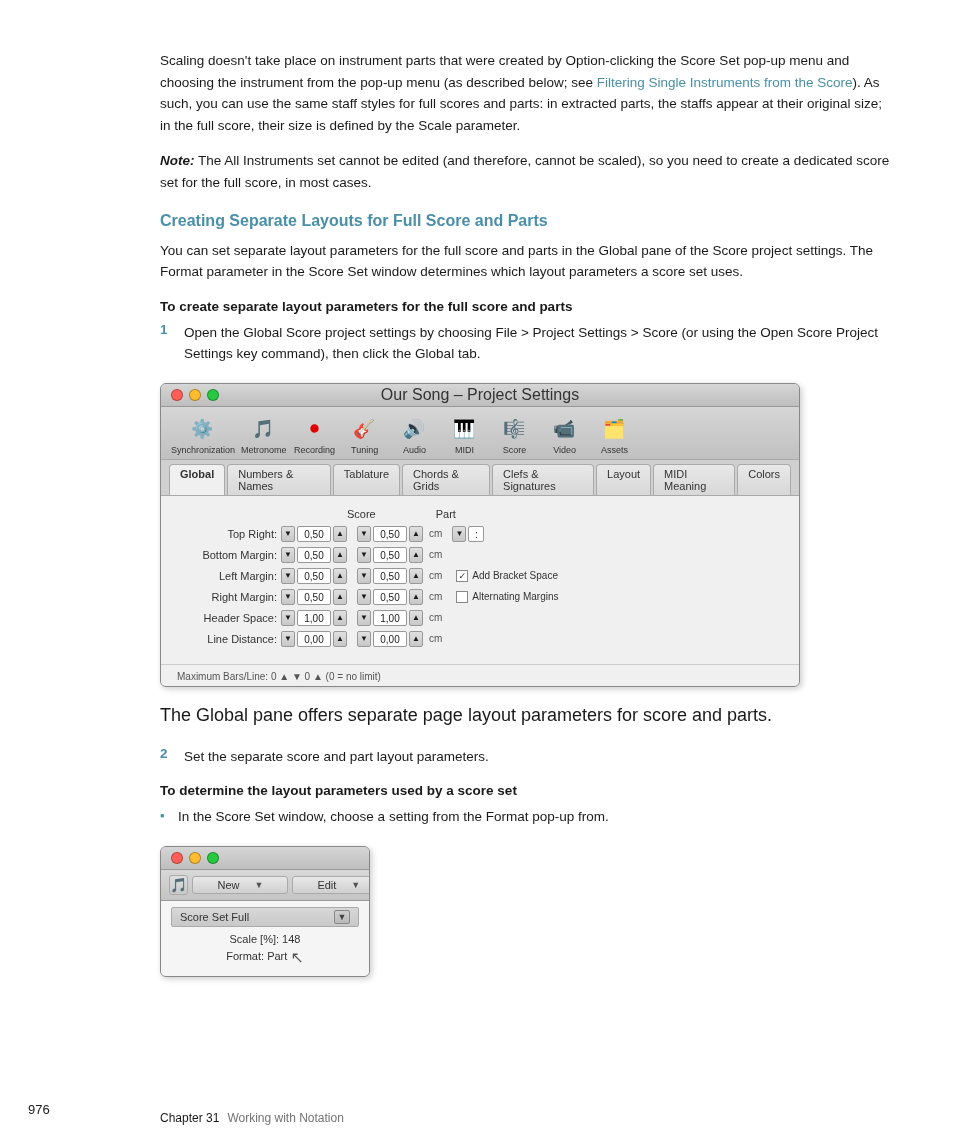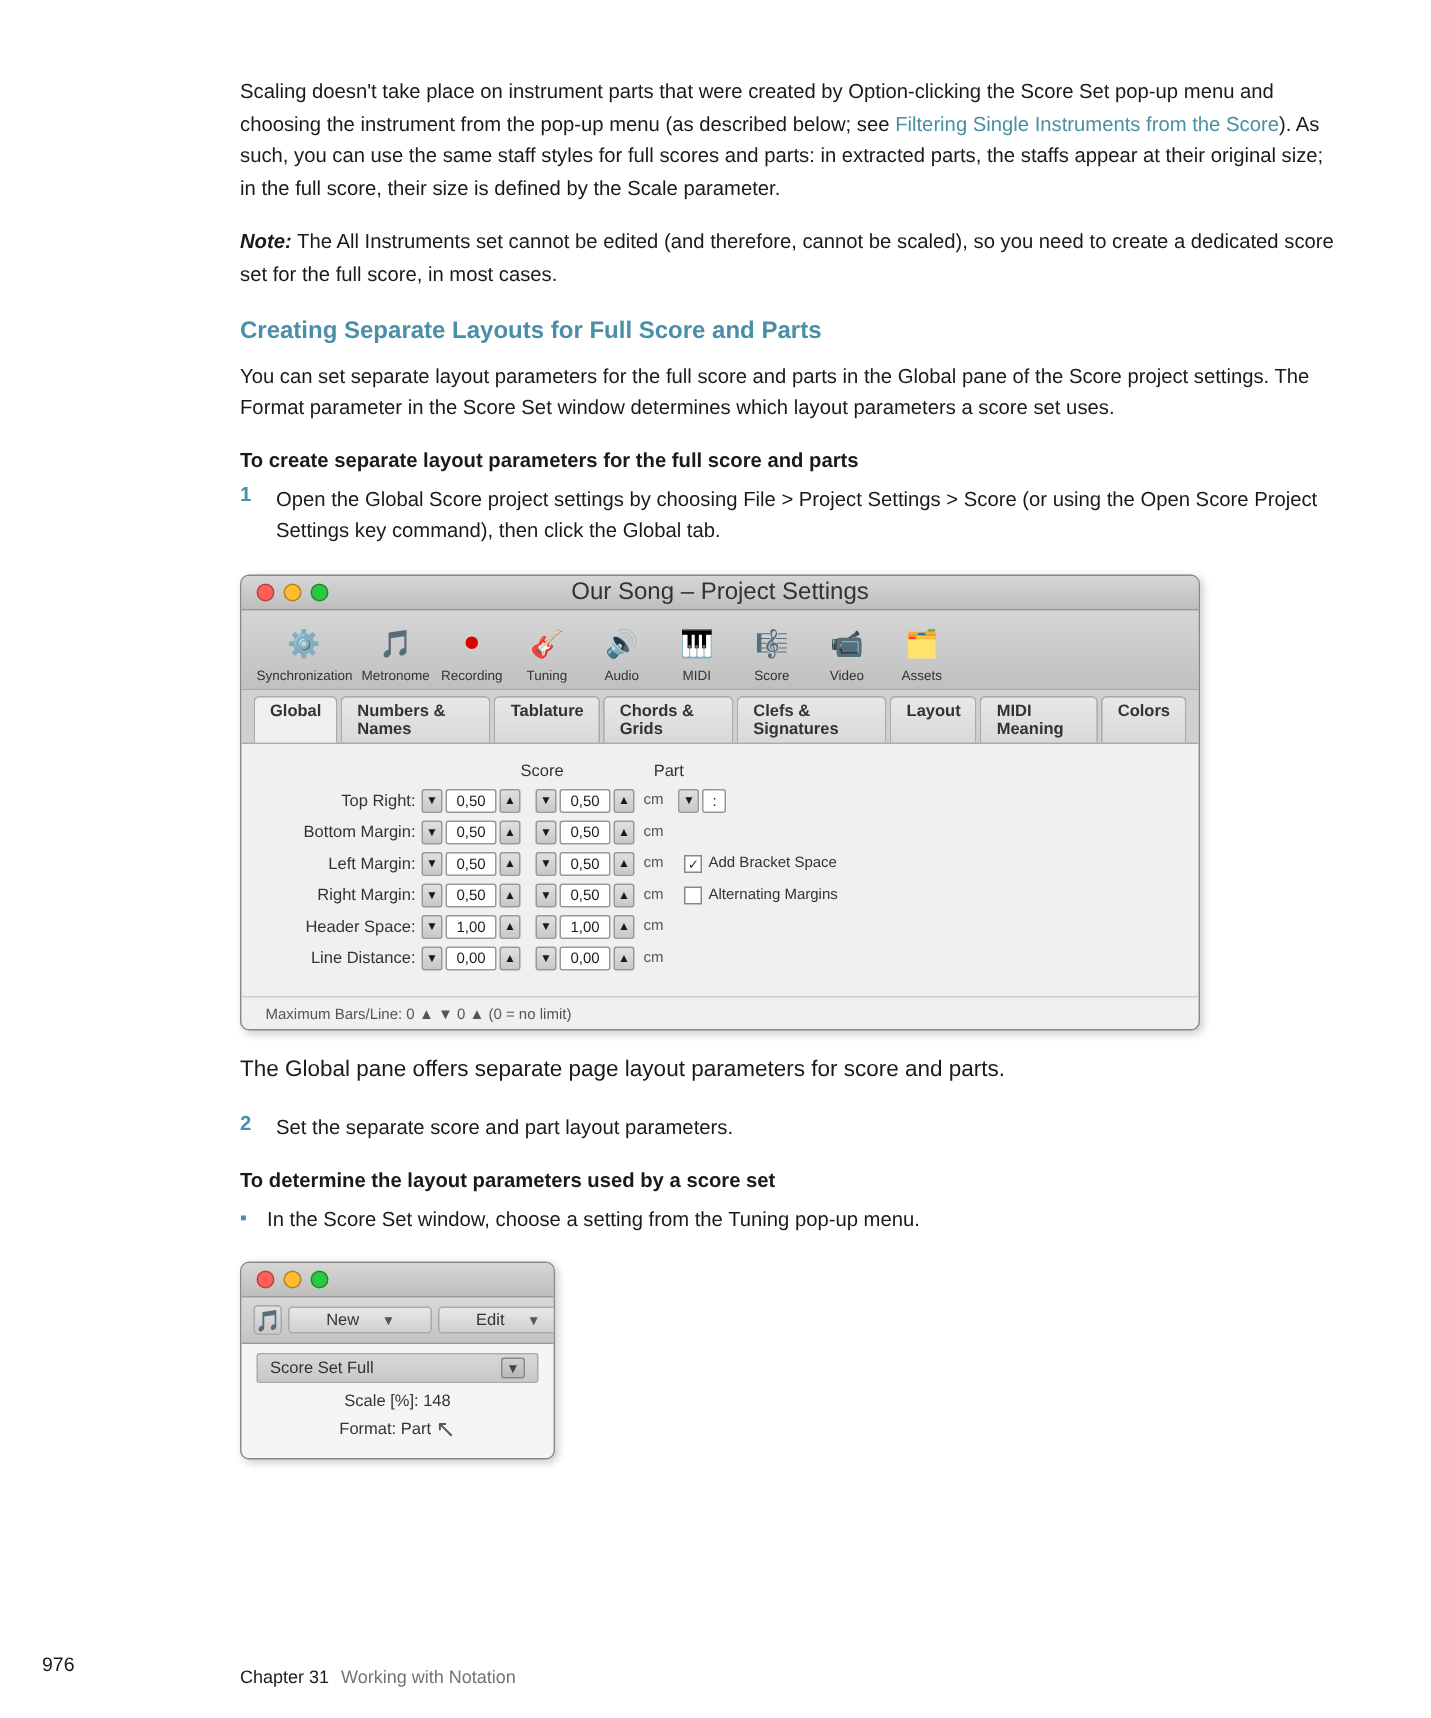--- a/index.html
+++ b/index.html
@@ -181,21 +181,20 @@
       border-bottom: 1px solid #aaa;
     }
     .tab {
       background: linear-gradient(to bottom, #e8e8e8, #d8d8d8);
       border: 1px solid #aaa;
       border-bottom: none;
       border-radius: 4px 4px 0 0;
       padding: 3px 10px;
       font-size: 11px;
       color: #333;
-      font-weight: bold;
     }
     .tab.active {
       background: #f0f0f0;
       font-weight: bold;
     }
     .window-body {
       background: #f0f0f0;
       padding: 12px 16px;
     }
     .score-part-header {
@@ -370,21 +369,21 @@
       margin-bottom: 3px;
       text-align: center;
     }
     .ss-cursor {
       display: inline-block;
       font-size: 16px;
       color: #555;
       vertical-align: middle;
     }
     .caption-text {
-      font-size: 15px;
+      font-size: 18px;
       line-height: 1.6;
       color: #1a1a1a;
       margin-bottom: 16px;
     }
     .chapter-label {
       font-size: 12px;
       color: #1a1a1a;
     }
     .chapter-link {
       color: #737373;
@@ -608,21 +607,21 @@
 
       <div class="numbered-item">
         <span class="num">2</span>
         <span class="text">Set the separate score and part layout parameters.</span>
       </div>
 
       <p class="subsection-heading">To determine the layout parameters used by a score set</p>
 
       <div class="bullet-item">
         <span class="bullet">▪</span>
-        <span class="text">In the Score Set window, choose a setting from the Tuning pop-up menu.</span>
+        <span class="text">In the Score Set window, choose a setting from the Format pop-up from.</span>
       </div>
 
       <div class="screenshot-container">
         <div class="score-set-window">
 
           <div class="window-titlebar">
             <div class="window-btn close"></div>
             <div class="window-btn min"></div>
             <div class="window-btn max"></div>
           </div>

